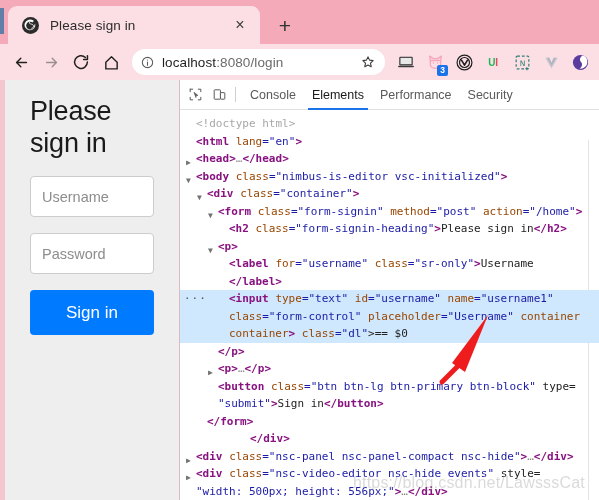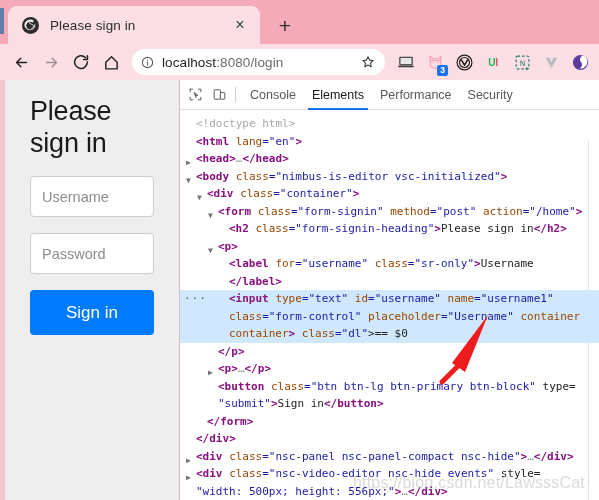--- a/index.html
+++ b/index.html
@@ -390,21 +390,21 @@
             <div class="dtline" style="padding-left: 49px;"><span><span class="tg">&lt;label</span> <span class="at">for</span><span class="av">="username"</span> <span class="at">class</span><span class="av">="sr-only"</span><span class="tg">&gt;</span>Username</span></div>
             <div class="dtline" style="padding-left: 49px;"><span><span class="tg">&lt;/label</span><span class="tg">&gt;</span></span></div>
             <div class="dtline sel" style="padding-left: 49px;"><span class="gutter-dots">···</span><span><span class="tg">&lt;input</span> <span class="at">type</span><span class="av">="text"</span> <span class="at">id</span><span class="av">="username"</span> <span class="at">name</span><span class="av">="username1"</span></span></div>
             <div class="dtline sel" style="padding-left: 49px;"><span><span class="at">class</span><span class="av">="form-control"</span> <span class="at">placeholder</span><span class="av">="Username"</span> <span class="at">container</span></span></div>
             <div class="dtline sel" style="padding-left: 49px;"><span><span class="at">container</span><span class="tg">&gt;</span> <span <span="" class="at">class</span><span class="av">="dl"</span>&gt;== $0</span></div>
             <div class="dtline" style="padding-left: 38px;"><span><span class="tg">&lt;/p</span><span class="tg">&gt;</span></span></div>
             <div class="dtline" style="padding-left: 38px;"><span class="tw right" style="left: 28px;"></span><span><span class="tg">&lt;p</span><span class="tg">&gt;</span><span class="el">…</span><span class="tg">&lt;/p</span><span class="tg">&gt;</span></span></div>
             <div class="dtline" style="padding-left: 38px;"><span><span class="tg">&lt;button</span> <span class="at">class</span><span class="av">="btn btn-lg btn-primary btn-block"</span> type=</span></div>
             <div class="dtline" style="padding-left: 38px;"><span><span class="av">"submit"</span><span class="tg">&gt;</span>Sign in<span class="tg">&lt;/button</span><span class="tg">&gt;</span></span></div>
             <div class="dtline" style="padding-left: 27px;"><span><span class="tg">&lt;/form</span><span class="tg">&gt;</span></span></div>
-            <div class="dtline" style="padding-left: 16px;"><span><span class="tg">&lt;/div</span><span class="tg">&gt;</span></span></div>
+            <div class="dtline" style="padding-left: 28px; margin-left: 42px;"><span><span class="tg">&lt;/div</span><span class="tg">&gt;</span></span></div>
             <div class="dtline" style="padding-left: 16px;"><span class="tw right" style="left: 6px;"></span><span><span class="tg">&lt;div</span> <span class="at">class</span><span class="av">="nsc-panel nsc-panel-compact nsc-hide"</span><span class="tg">&gt;</span><span class="el">…</span><span class="tg">&lt;/div</span><span class="tg">&gt;</span></span></div>
             <div class="dtline" style="padding-left: 16px;"><span class="tw right" style="left: 6px;"></span><span><span class="tg">&lt;div</span> <span class="at">class</span><span class="av">="nsc-video-editor nsc-hide events"</span> style=</span></div>
             <div class="dtline" style="padding-left: 16px;"><span><span class="av">"width: 500px; height: 556px;"</span><span class="tg">&gt;</span><span class="el">…</span><span class="tg">&lt;/div</span><span class="tg">&gt;</span></span></div>
           </div>
 
         <svg id="red-arrow" width="419" height="390" viewBox="0 0 419 390">
           <path d="M308 205 L285 262 L272 253 Z" fill="#ee1c1c"></path>
           <path d="M277 257 L262 272" stroke="#ee1c1c" stroke-width="5" stroke-linecap="round"></path>
         </svg>
       </div>

